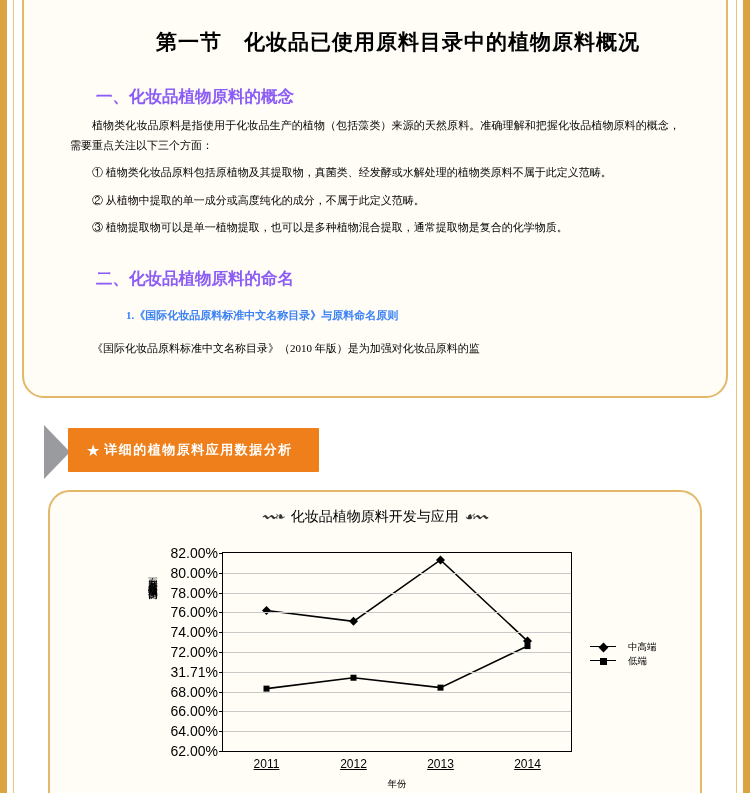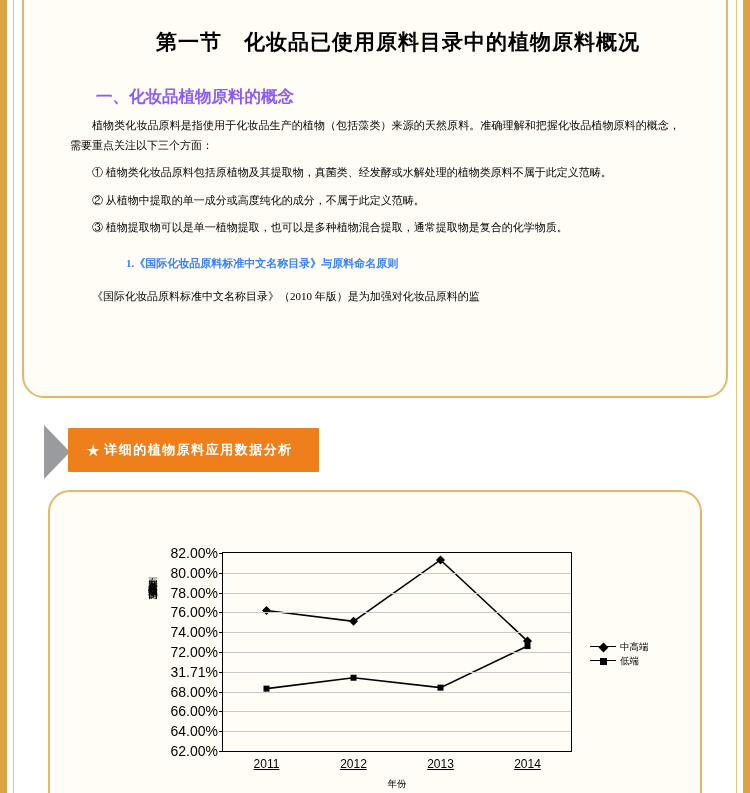--- a/index.html
+++ b/index.html
@@ -231,20 +231,21 @@
     left: 540px;
     top: 148px;
     font-size: 9.5px;
     font-family: "Liberation Sans", sans-serif;
     color: #000;
   }
   .legend-row {
     display: flex;
     align-items: center;
     height: 14px;
+    gap: 8px;
   }
   .legend-swatch {
     width: 26px;
     height: 10px;
     position: relative;
     margin-right: 4px;
   }
   .legend-swatch .ln {
     position: absolute;
     left: 0; top: 4px;
@@ -273,35 +274,39 @@
     <h1 class="section-title">
       <span class="num">第一节</span><span>化妆品已使用原料目录中的植物原料概况</span>
     </h1>
 
     <h2 class="h2">一、化妆品植物原料的概念</h2>
     <p class="body indent">植物类化妆品原料是指使用于化妆品生产的植物（包括藻类）来源的天然原料。准确理解和把握化妆品植物原料的概念，需要重点关注以下三个方面：</p>
     <p class="body indent">①  植物类化妆品原料包括原植物及其提取物，真菌类、经发酵或水解处理的植物类原料不属于此定义范畴。</p>
     <p class="body indent">②  从植物中提取的单一成分或高度纯化的成分，不属于此定义范畴。</p>
     <p class="body indent">③  植物提取物可以是单一植物提取，也可以是多种植物混合提取，通常提取物是复合的化学物质。</p>
 
+    <h2 class="h2">二、化妆品植物原料的命名</h2>
     <h3 class="h3">1.《国际化妆品原料标准中文名称目录》与原料命名原则</h3>
     <p class="body indent">《国际化妆品原料标准中文名称目录》（2010 年版）是为加强对化妆品原料的监</p>
   </div>
 </div>
 
 <div class="banner-wrap">
   <div class="banner-arrow"></div>
   <div class="banner-bar">
     <span class="star">★</span>
     <span class="txt">详细的植物原料应用数据分析</span>
   </div>
 </div>
 
 <div class="chart-card">
 
+  <div class="chart-title">
+    <span class="orn">〰❧</span><span>化妆品植物原料开发与应用</span><span class="orn">☙〰</span>
+  </div>
 
   <div class="y-axis-title">面部产品总含有植物成分的比例</div>
 
   <div class="plot" id="plot">
     <svg class="series" id="series-svg" width="348" height="198">
         <polyline points="43.5,57.41999999999996 130.5,68.31000000000006 217.5,6.930000000000035 304.5,88.11000000000006" fill="none" stroke="#000" stroke-width="1.6"></polyline>
         <rect x="40.3" y="54.219999999999956" width="6.4" height="6.4" transform="rotate(45 43.5 57.41999999999996)" fill="#000"></rect>
         <rect x="127.3" y="65.11000000000006" width="6.4" height="6.4" transform="rotate(45 130.5 68.31000000000006)" fill="#000"></rect>
         <rect x="214.3" y="3.730000000000035" width="6.4" height="6.4" transform="rotate(45 217.5 6.930000000000035)" fill="#000"></rect>
         <rect x="301.3" y="84.91000000000005" width="6.4" height="6.4" transform="rotate(45 304.5 88.11000000000006)" fill="#000"></rect>

